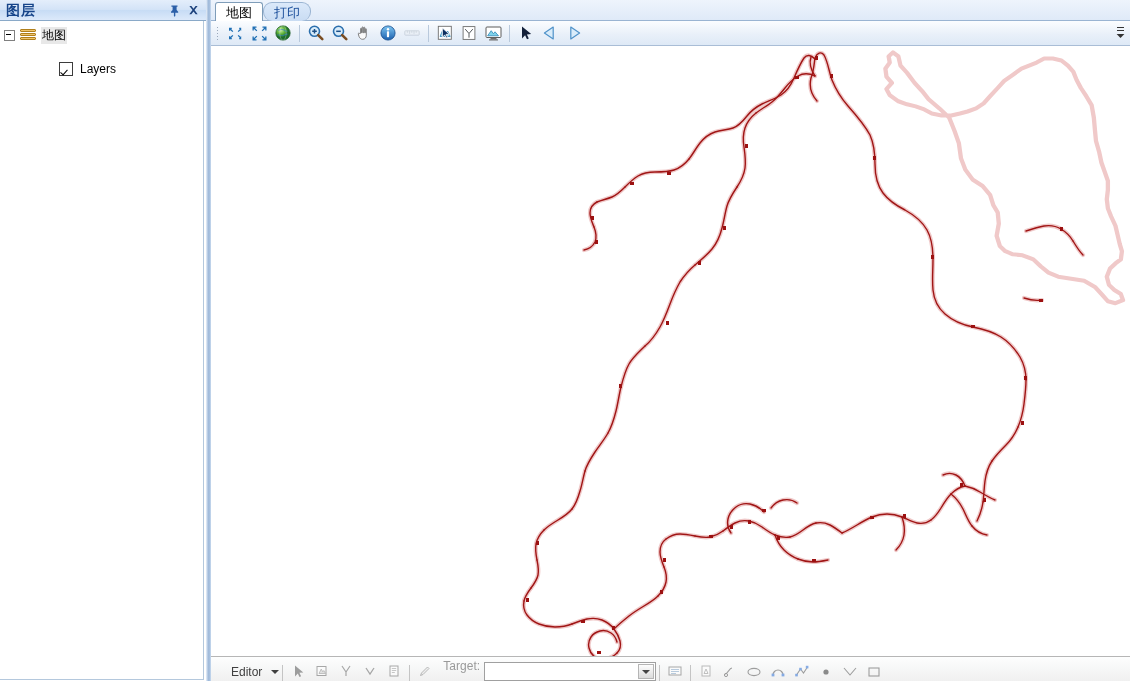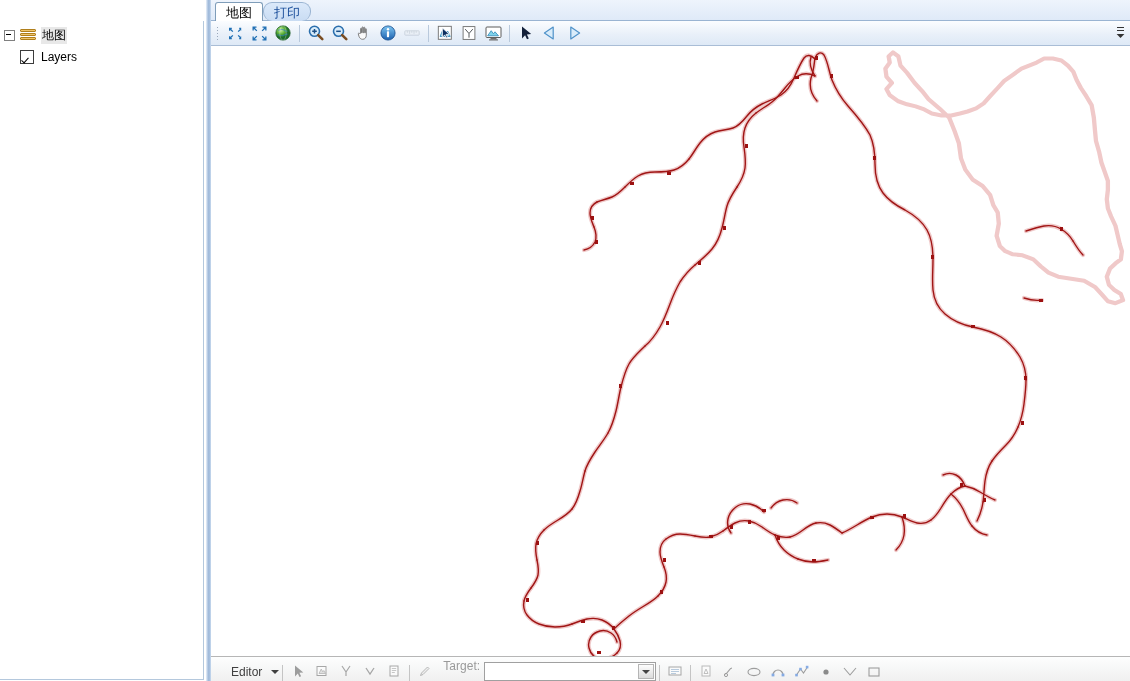--- a/index.html
+++ b/index.html
@@ -67,21 +67,21 @@
   .tree-row {
     position: relative;
     height: 19px;
     display: flex;
     align-items: center;
     font-size: 12px;
     color: #000;
     white-space: nowrap;
   }
   #tree-root { padding-left: 4px; margin-top: 5px; }
-  #tree-child { padding-left: 20px; margin-top: 2px; }
+  #tree-child { padding-left: 59px; margin-top: 14px; }
 
   .expander {
     width: 9px; height: 9px;
     border: 1px solid #808080;
     background: #fff;
     position: relative;
     margin-right: 5px;
     flex: none;
     cursor: pointer;
   }
@@ -320,20 +320,35 @@
     border-top: 4px solid #444;
   }
 </style>
 </head>
 <body>
 
 <div id="app">
 
   <div id="toc-panel">
 
+    <div id="toc-titlebar">
+      <div id="toc-title">图层</div>
+
+      <div class="tb-icon" id="toc-pin" title="Auto Hide">
+        <svg width="15" height="15" viewBox="0 0 15 15">
+          <path d="M5 2.5h5.5v1.2H9.6v3.4l1.6 1.6v1.1H8.3v3.1l-.7.9-.7-.9v-3.1H4v-1.1l1.6-1.6V3.7H4.4V2.5z" fill="#2b5fa8"></path>
+        </svg>
+      </div>
+
+      <div class="tb-icon" id="toc-close" title="Close">
+        <svg width="15" height="15" viewBox="0 0 15 15">
+          <path d="M3.4 3.1l2 0 2.1 2.6 2.1-2.6 2 0-3.1 4 3.2 4.2-2 0-2.2-2.8-2.2 2.8-2 0 3.2-4.2z" fill="#1a3f7a"></path>
+        </svg>
+      </div>
+    </div>
 
     <div id="toc-body">
 
       <div class="tree-row" id="tree-root">
         <span class="expander"></span>
         <span class="layers-stack-icon">
           <i></i>
             <i></i>
             <i></i>
         </span>

